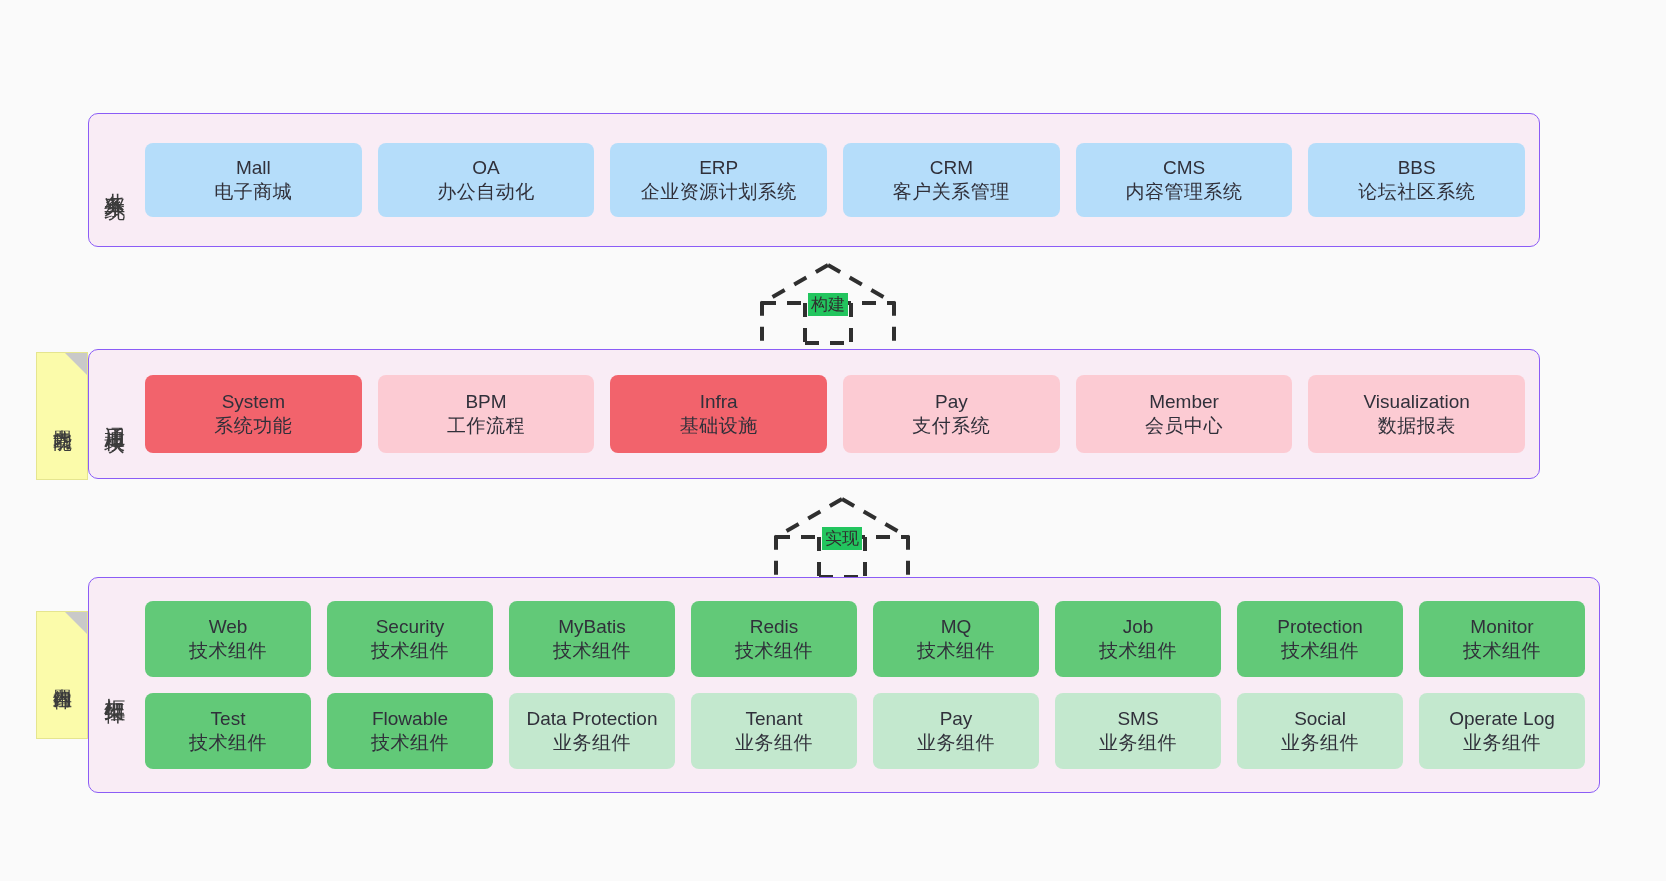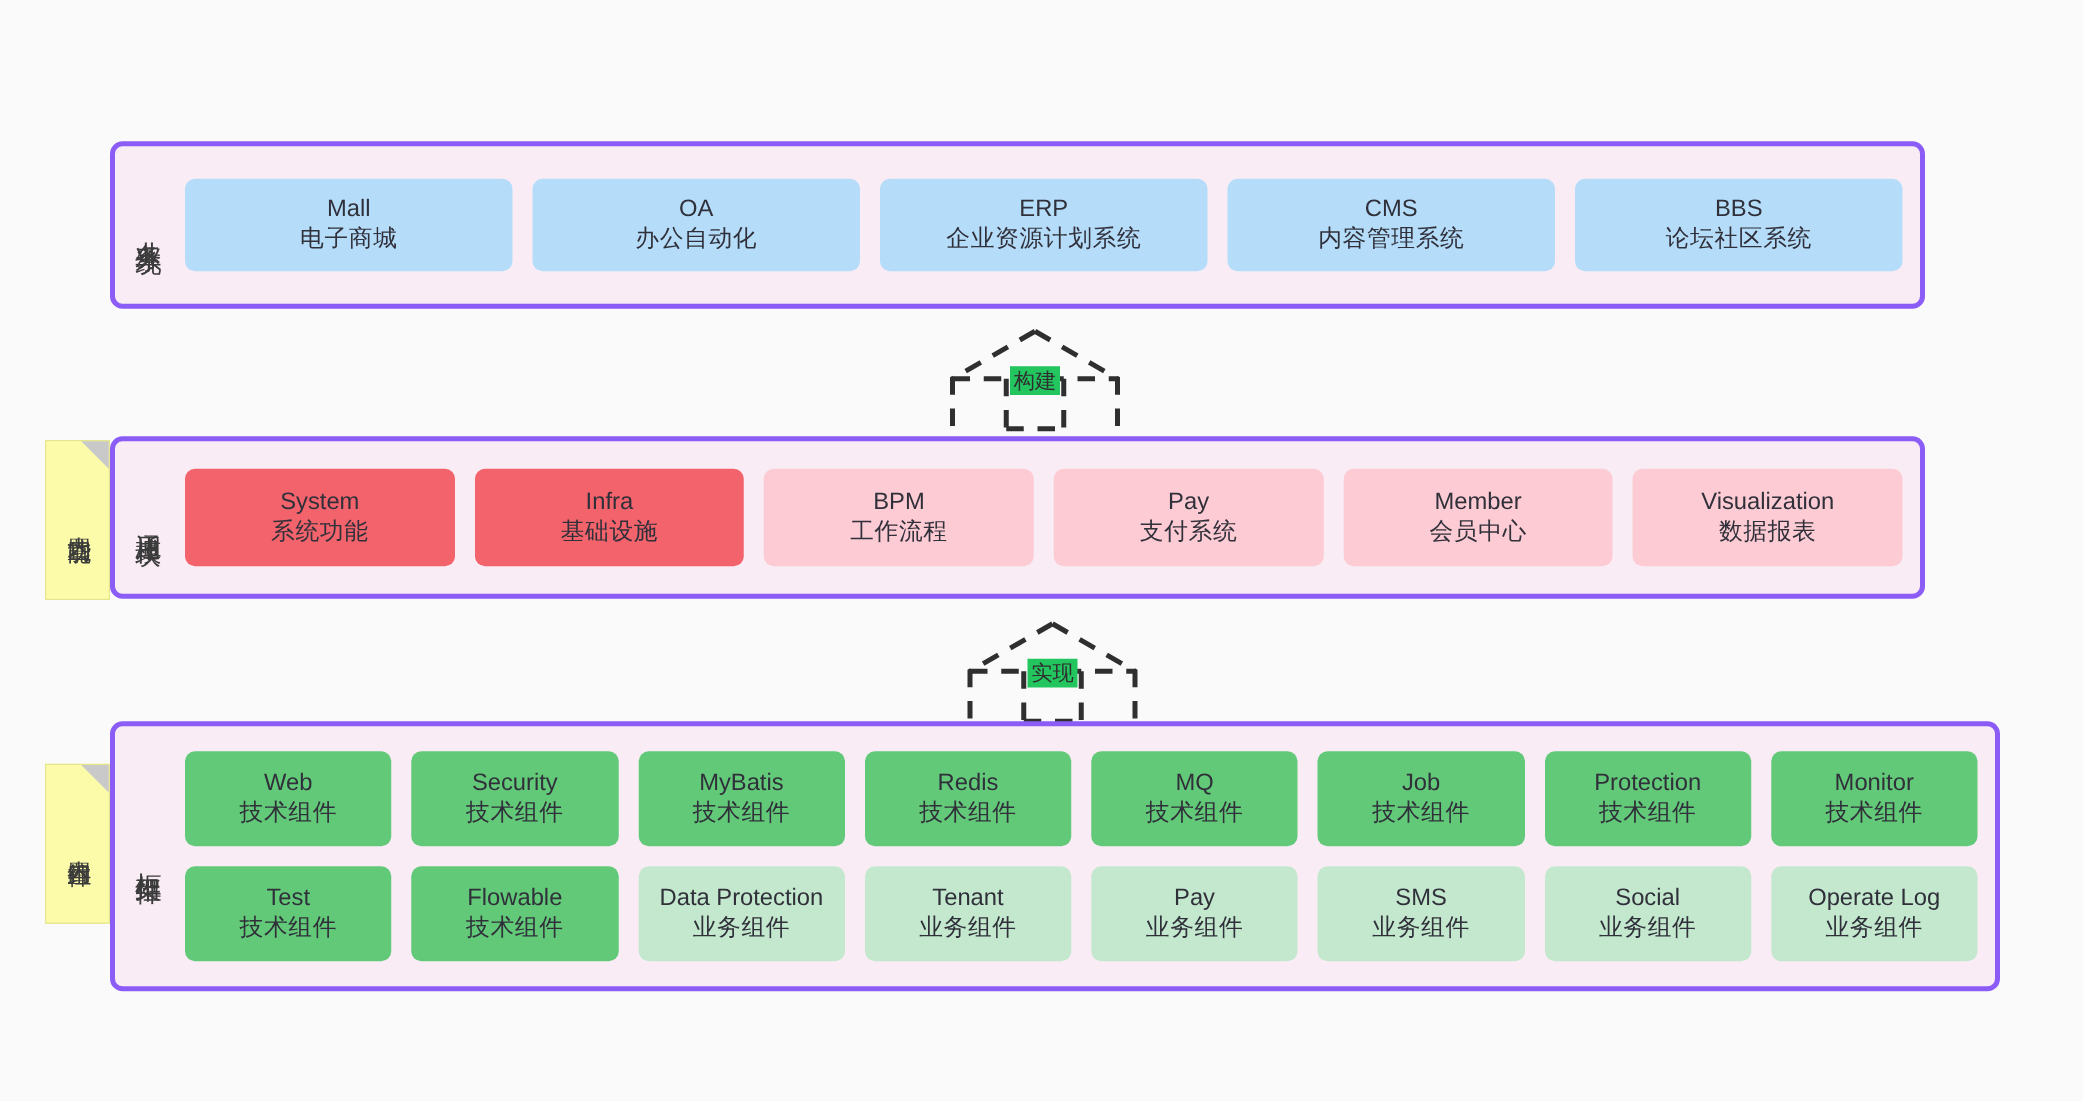--- a/index.html
+++ b/index.html
@@ -14,21 +14,21 @@
     font-family: "Liberation Sans", "DejaVu Sans", sans-serif;
     color: #333333;
     overflow: hidden;
   }
 
   
   .band {
     position: absolute;
     box-sizing: border-box;
     background: #f9ecf5;
-    border: 4px solid #8b5cf6;
+    border: 1px solid #8b5cf6;
     border-radius: 10px;
     display: flex;
     align-items: stretch;
   }
   .band-label {
     width: 52px;
     flex: 0 0 52px;
     display: flex;
     align-items: center;
     justify-content: center;
@@ -195,20 +195,24 @@
       </div>
       <div class="cell">
         <span class="en">OA</span>
         <span class="cn">办公自动化</span>
       </div>
       <div class="cell">
         <span class="en">ERP</span>
         <span class="cn">企业资源计划系统</span>
       </div>
       <div class="cell">
+        <span class="en">CRM</span>
+        <span class="cn">客户关系管理</span>
+      </div>
+      <div class="cell">
         <span class="en">CMS</span>
         <span class="cn">内容管理系统</span>
       </div>
       <div class="cell">
         <span class="en">BBS</span>
         <span class="cn">论坛社区系统</span>
       </div>
     </div>
   </div>
 </div>
@@ -230,27 +234,27 @@
 </div>
 
 <div class="band" id="band-modules">
   <div class="band-label">通用模块</div>
   <div class="band-body">
     <div class="row">
       <div class="cell red-strong">
         <span class="en">System</span>
         <span class="cn">系统功能</span>
       </div>
+      <div class="cell red-soft">
+        <span class="en">BPM</span>
+        <span class="cn">工作流程</span>
+      </div>
       <div class="cell red-strong">
         <span class="en">Infra</span>
         <span class="cn">基础设施</span>
-      </div>
-      <div class="cell red-soft">
-        <span class="en">BPM</span>
-        <span class="cn">工作流程</span>
       </div>
       <div class="cell red-soft">
         <span class="en">Pay</span>
         <span class="cn">支付系统</span>
       </div>
       <div class="cell red-soft">
         <span class="en">Member</span>
         <span class="cn">会员中心</span>
       </div>
       <div class="cell red-soft">

